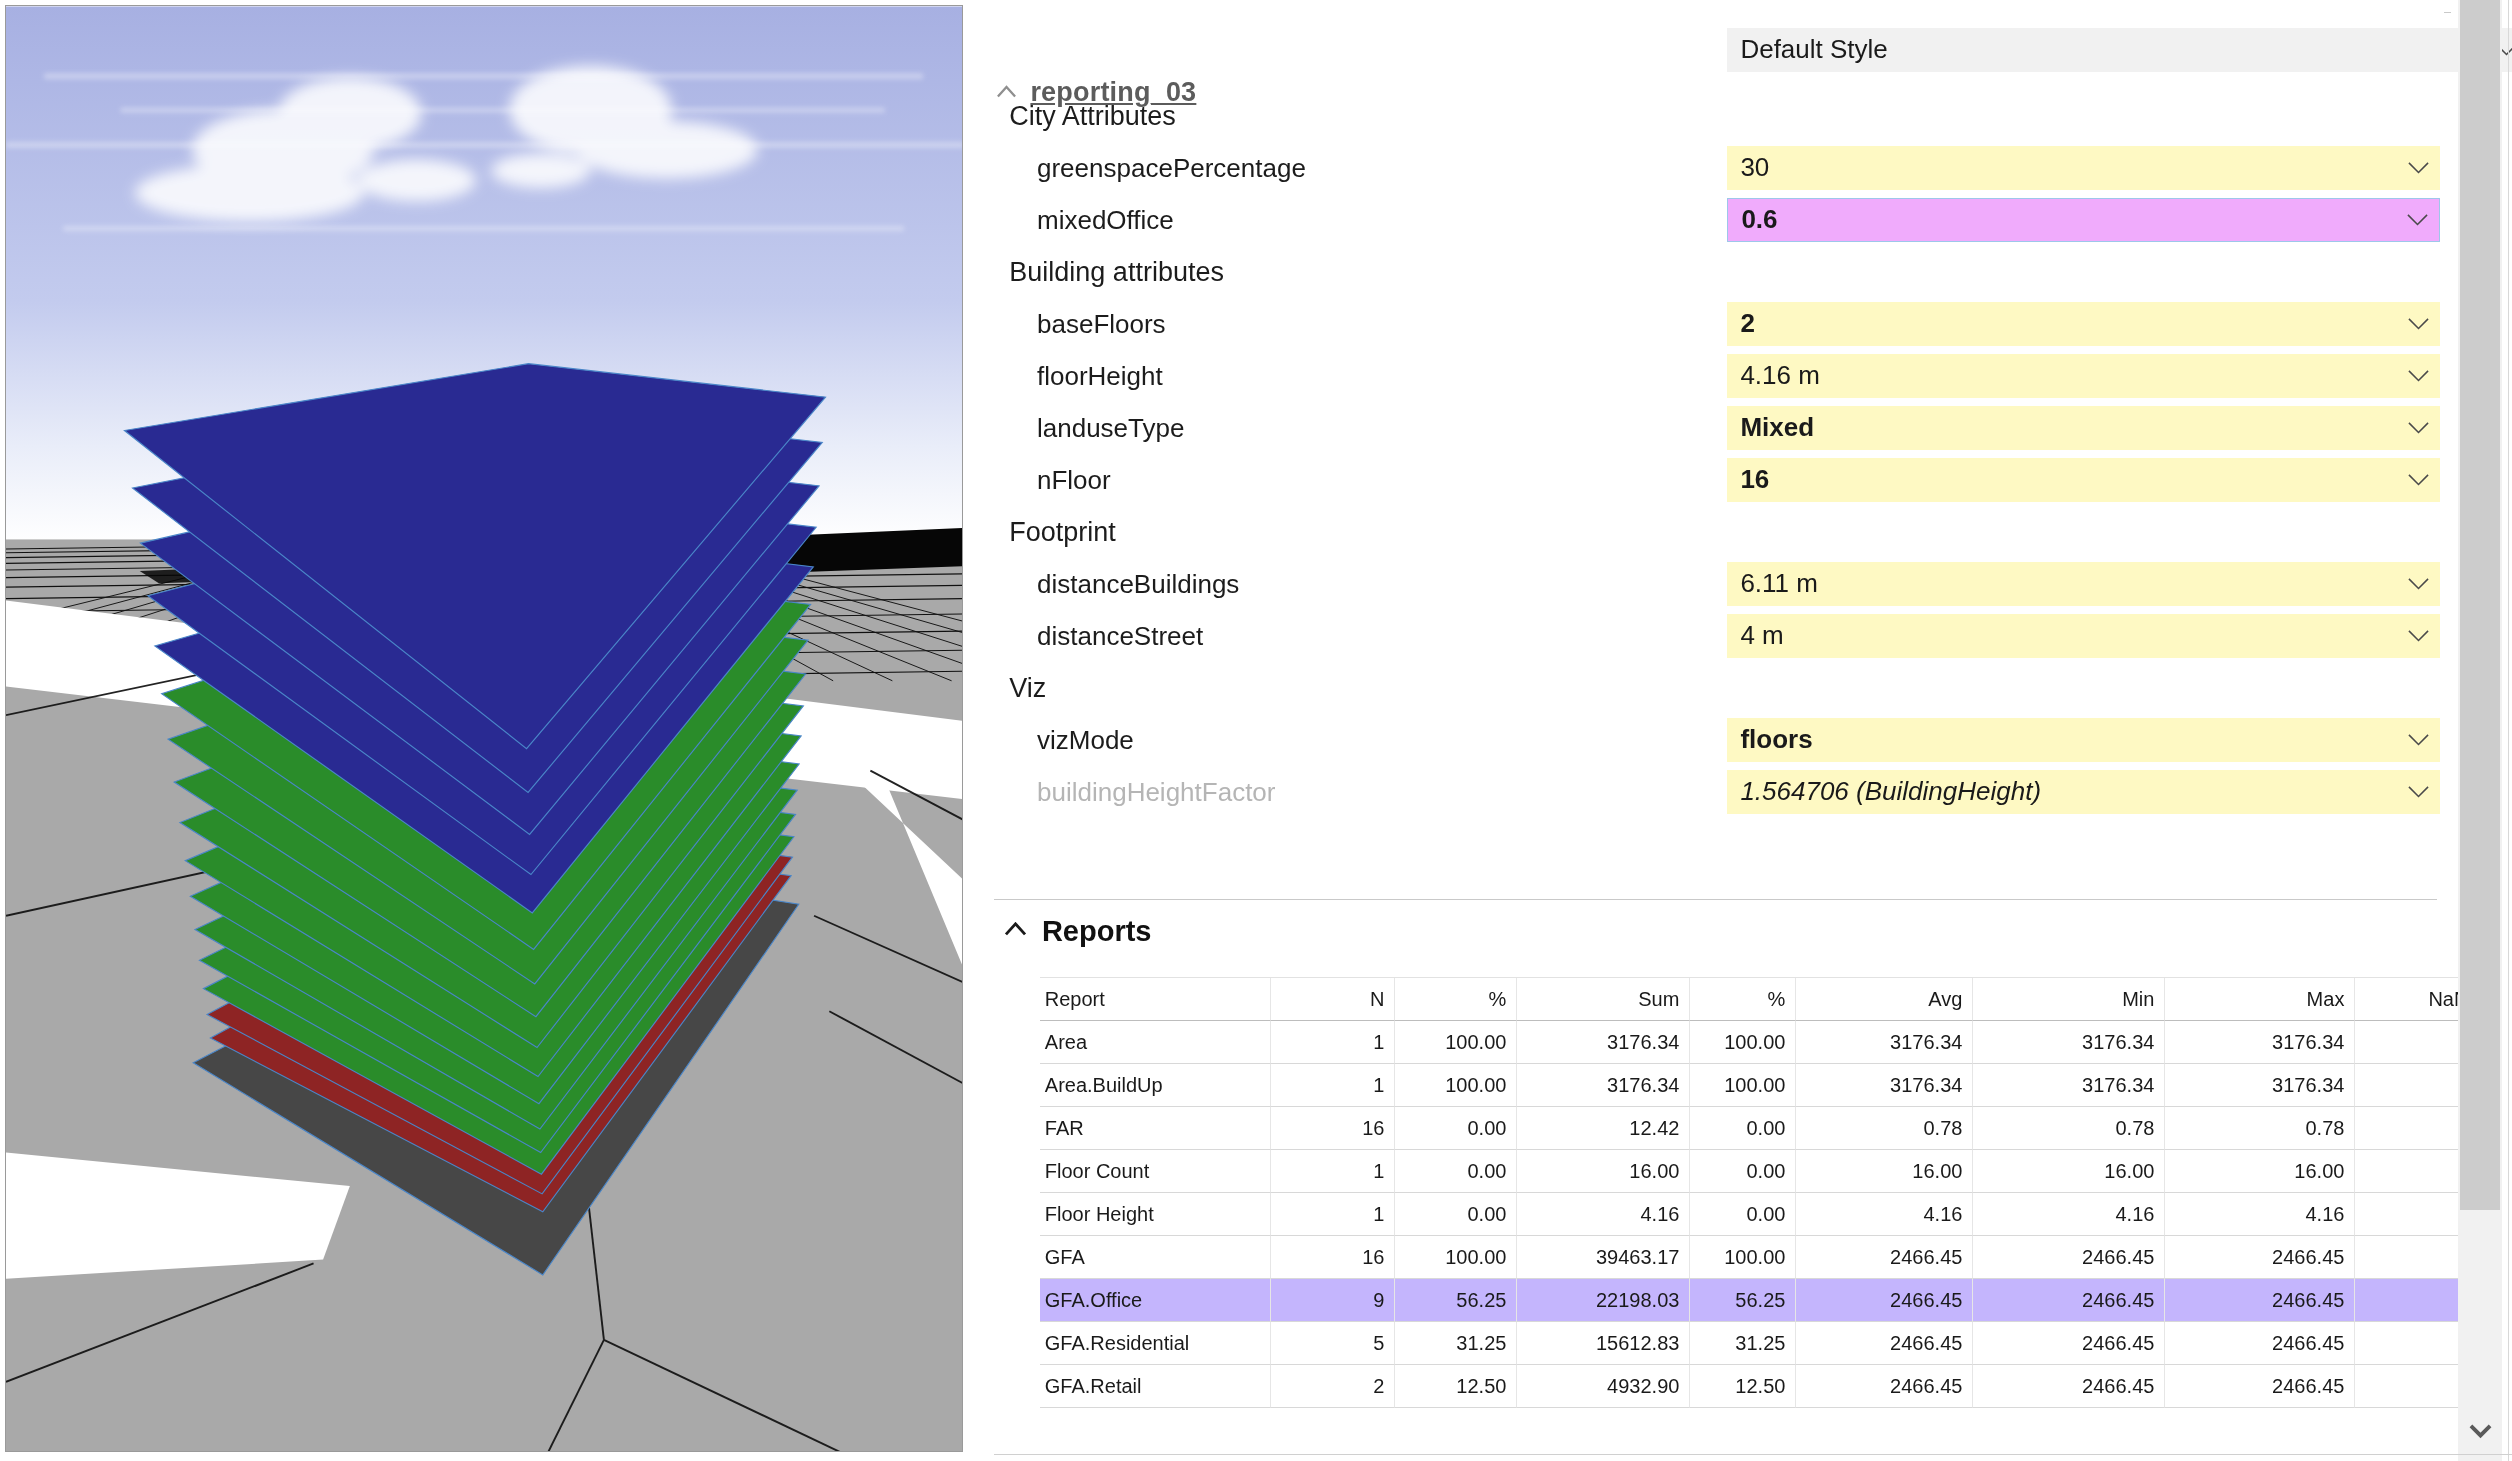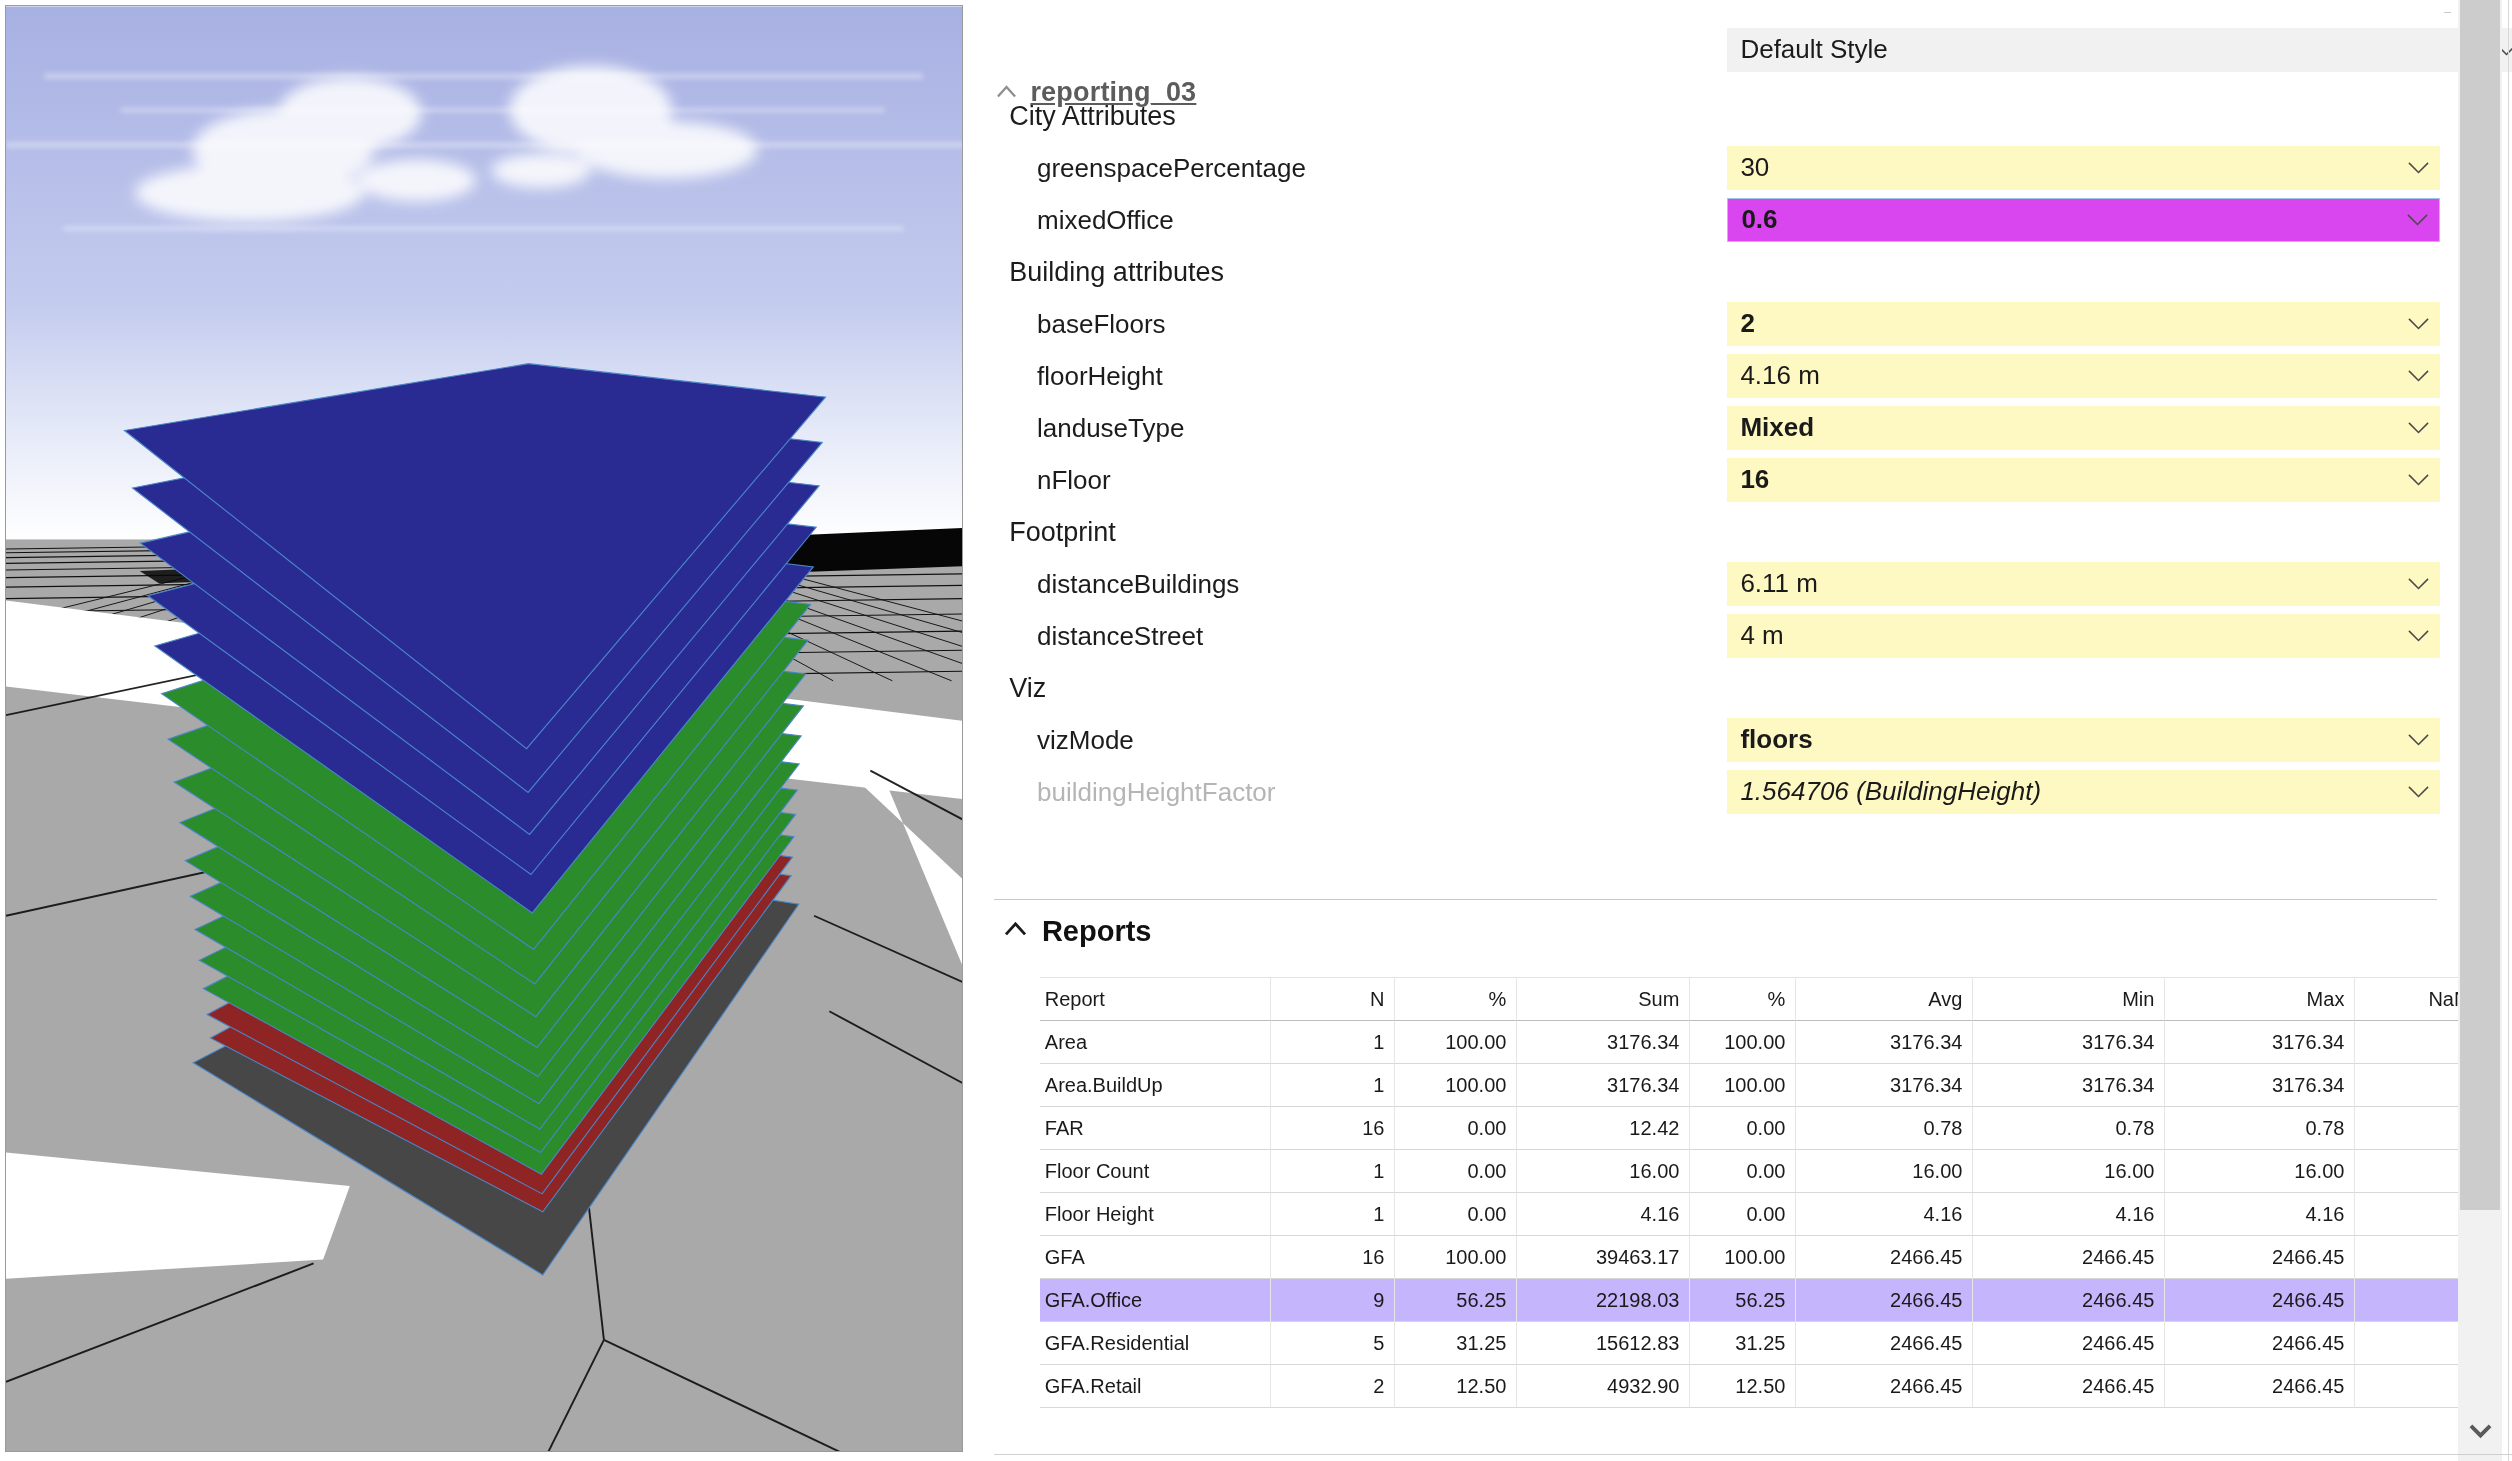--- a/index.html
+++ b/index.html
@@ -24,21 +24,21 @@
   .rows { position:absolute; left:0; top:90px; width:1450px; }
   .row { position:relative; height:52px; }
   .sec-label { position:absolute; left:15.3px; top:50%; transform:translateY(-50%); font-size:27px; color:#1c1c1c; }
   .attr-label { position:absolute; left:43px; top:50%; transform:translateY(-50%); font-size:26px; color:#1c1c1c; }
   .muted { color:#b5b5b5 !important; }
 
   .dd { position:absolute; left:733px; top:3.8px; width:713px; height:44px;
         background:#fef9c3; display:flex; align-items:center; cursor:pointer; }
   .dd .dd-val { flex:1; padding-left:13.4px; font-size:26px; white-space:nowrap; }
   .dd .chev { width:44px; display:flex; align-items:center; justify-content:center; }
-  .dd.hl { background:#d946ef; border:1px solid #9ec7ea; }
+  .dd.hl { background:#f0abfc; border:1px solid #9ec7ea; }
   .bold { font-weight:bold; }
   .italic { font-style:italic; }
 
   .hdr-dd { position:absolute; left:733px; top:6.7px; width:801px; height:44px; background:#f1f1f1;
             display:flex; align-items:center; cursor:pointer;gap:36px; }
   .hdr-dd .dd-val { flex:1; padding-left:13.4px; font-size:26px; }
   .hdr-dd .chev { width:44px; display:flex; align-items:center; justify-content:center; }
 
   #section-divider { position:absolute; left:0; top:899px; width:1443px; height:1px; background:#c9c9c9; }
   #reports-head { position:absolute; left:9.6px; top:915px; display:flex; align-items:center; gap:15.3px; }

